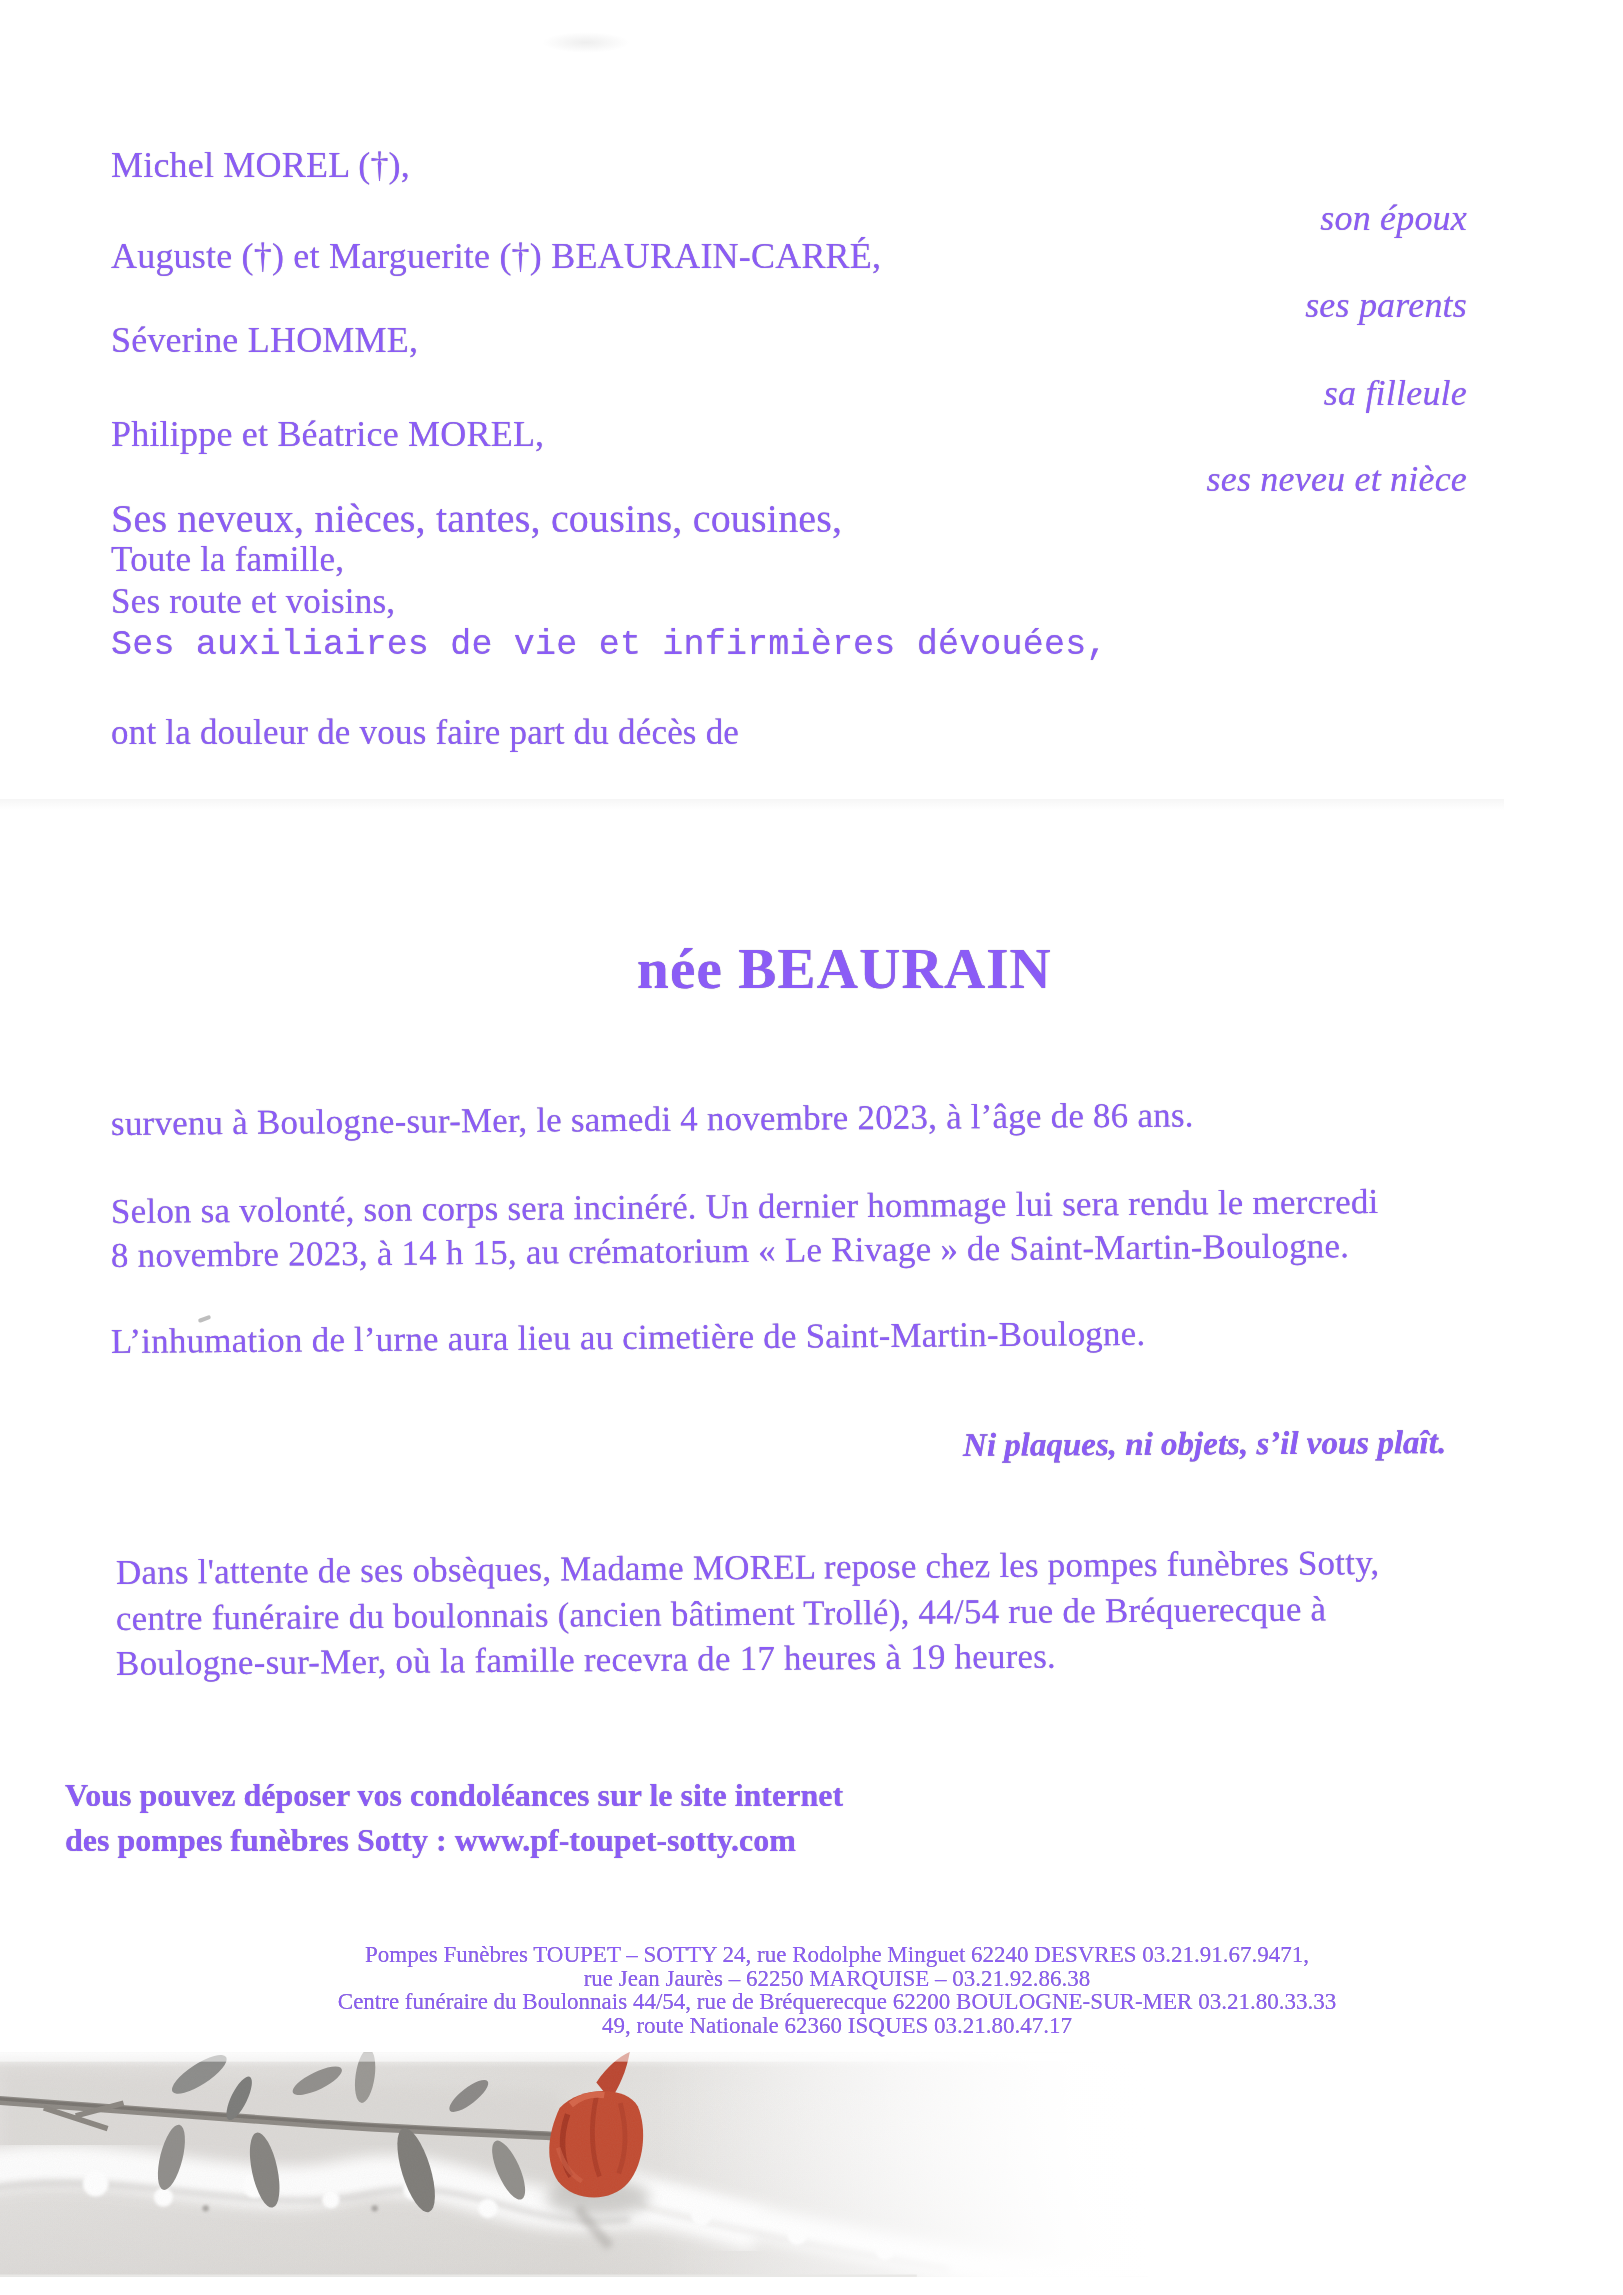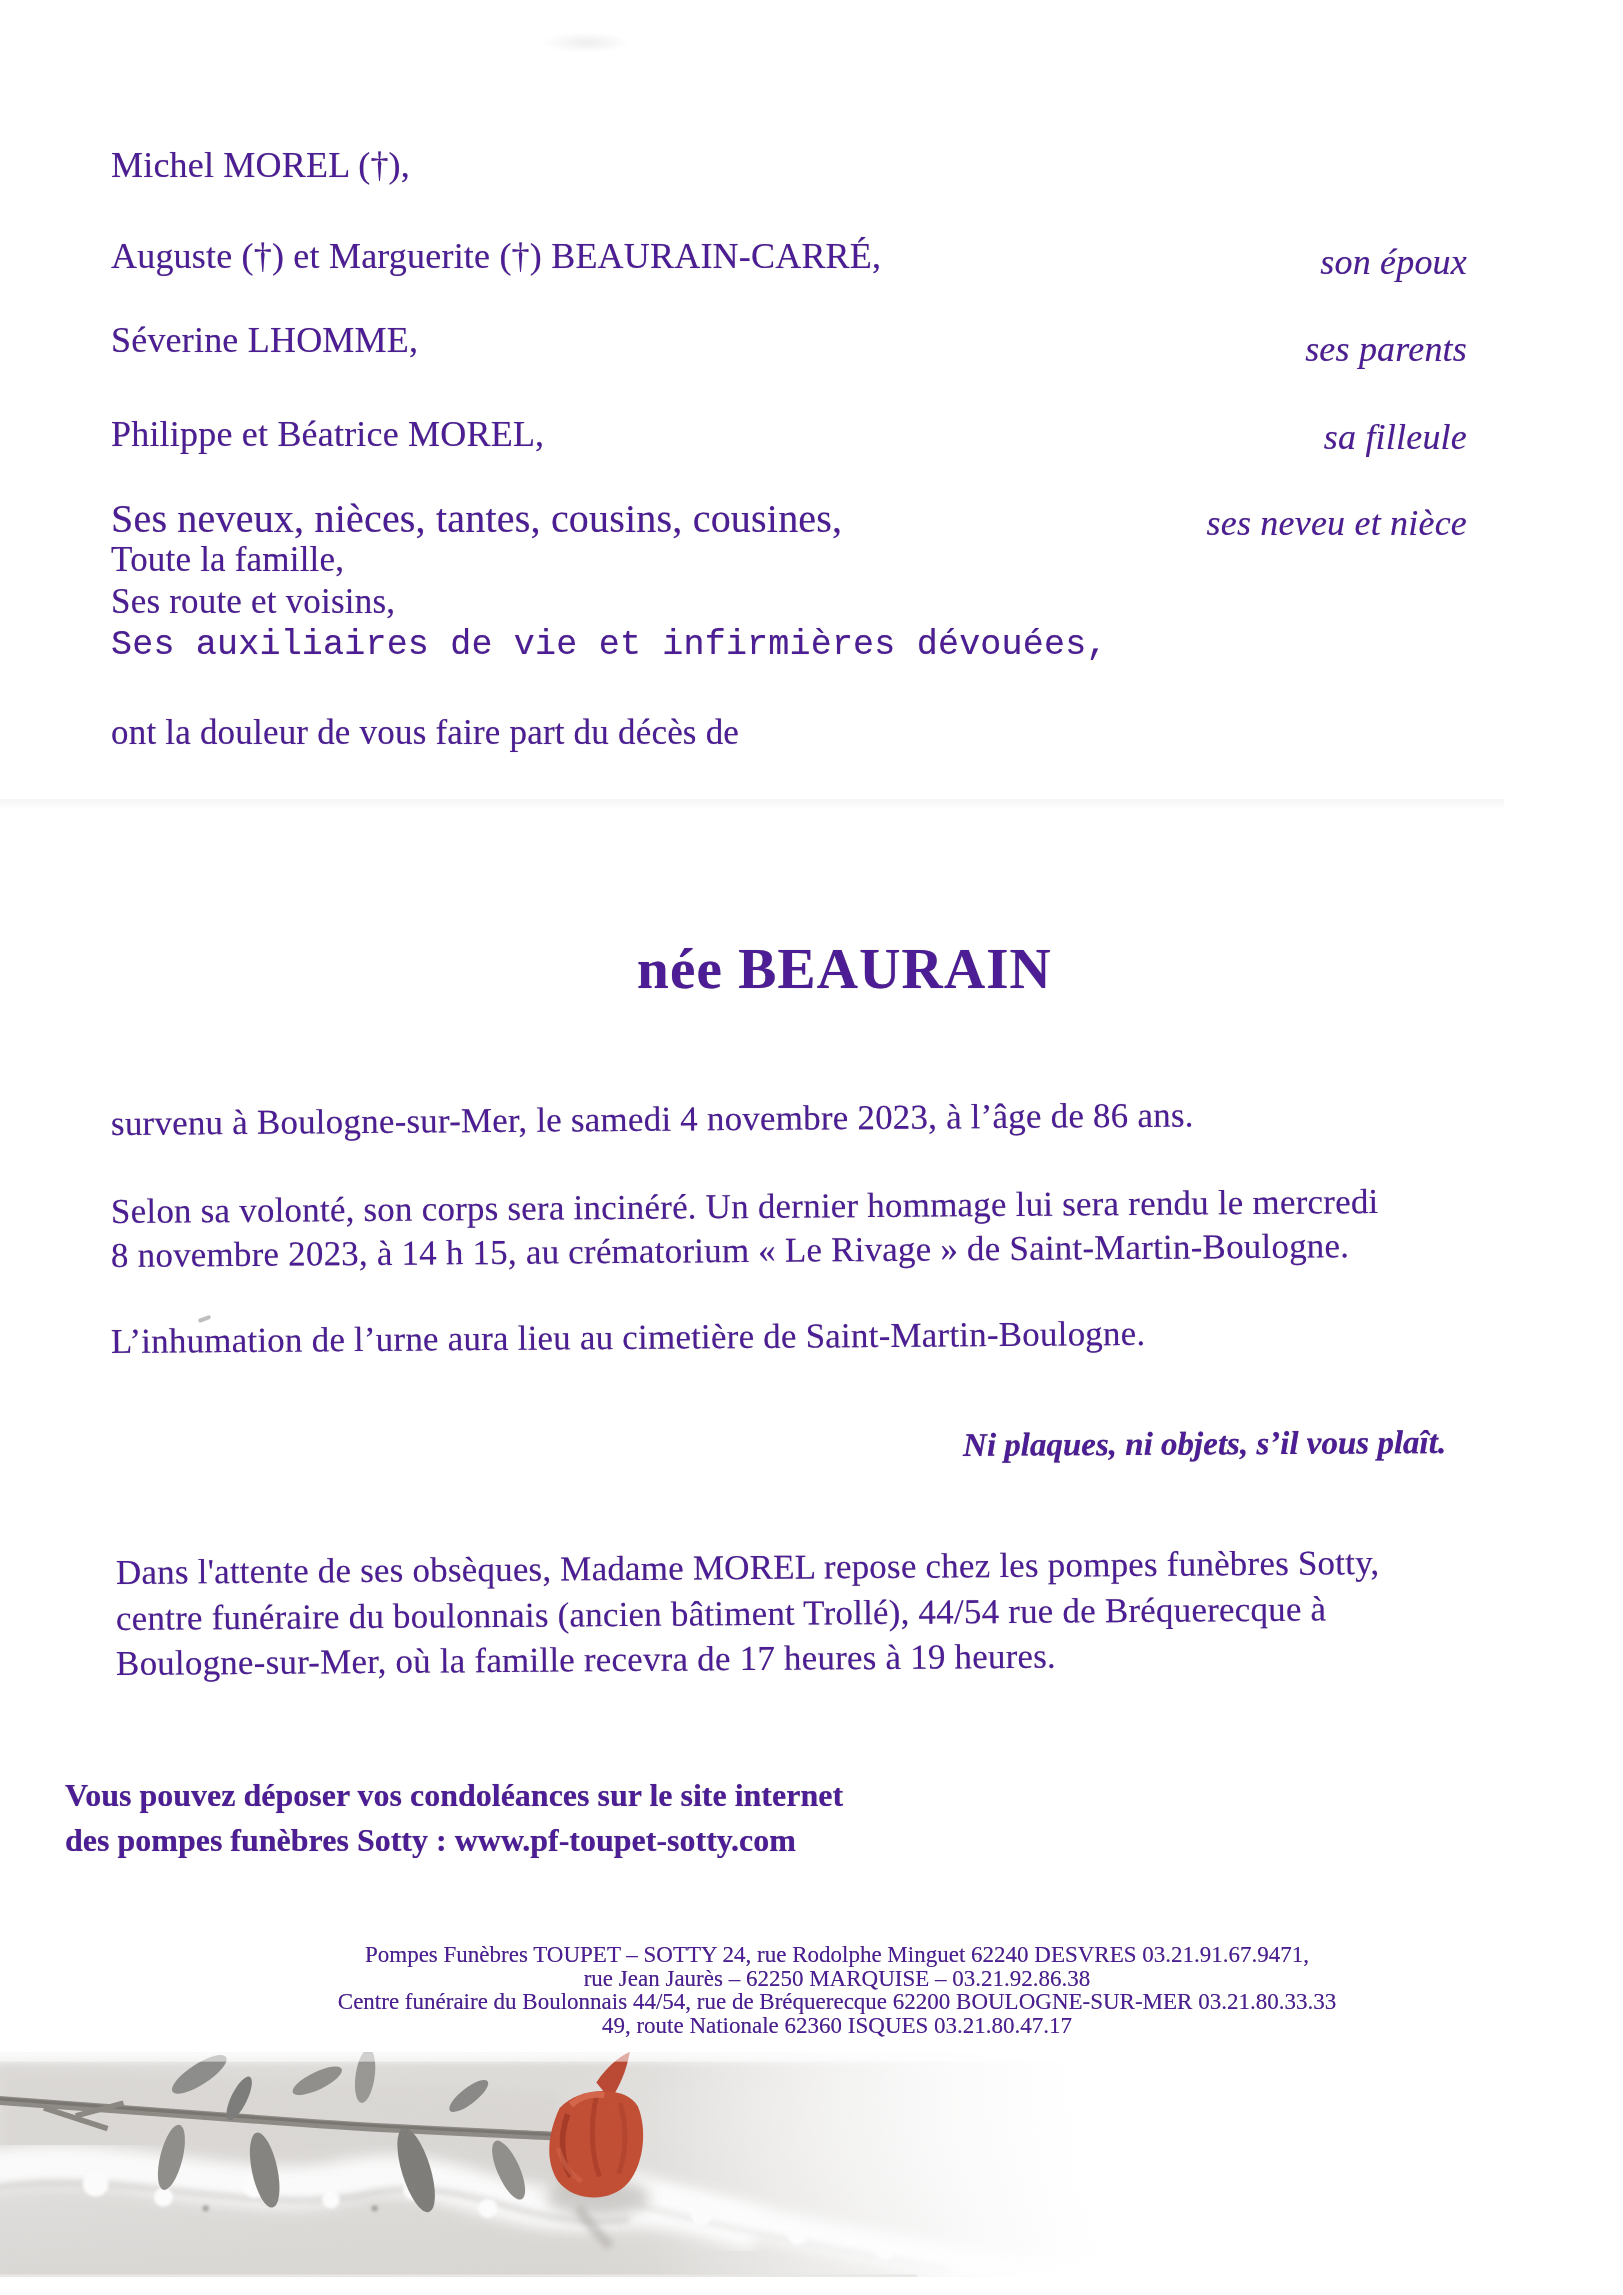--- a/index.html
+++ b/index.html
@@ -1,28 +1,28 @@
 <!DOCTYPE html>
 <html style="font-size:12.8px"><head>
 <meta charset="utf-8">
 <style>
   html,body { margin:0; padding:0; background:#ffffff; }
   .page {
     position:relative; width:1504px; height:2295px;
     background:#ffffff; overflow:hidden;
     font-family:"Liberation Serif", serif;
-    color:#4c1d95;
+    color:#8b5cf6;
   }
   .ln {
     position:absolute; white-space:nowrap;
     font-size:35px; line-height:1.12; letter-spacing:0.2px;
     text-shadow:0 0 0.8px rgba(25,25,25,0.45);
   }
   .name   { left:111px; font-size:36px; }
-  .rel    { right:37px; font-style:italic; font-size:36px;margin-top:44px; }
+  .rel    { right:37px; font-style:italic; font-size:36px; }
   .body-l { left:111px; }
   .repose { left:116px; }
   .tilt   { transform:rotate(-0.45deg); transform-origin:0 50%; }
   .tilt-r { transform:rotate(-0.35deg); transform-origin:100% 50%; }
   .title-line {
     position:absolute; left:65px; width:1559px; text-align:center;
     font-size:57px; font-weight:bold; letter-spacing:1.2px;
     white-space:nowrap; text-shadow:0 0 0.8px rgba(20,20,20,0.55);
   }
   .request {

